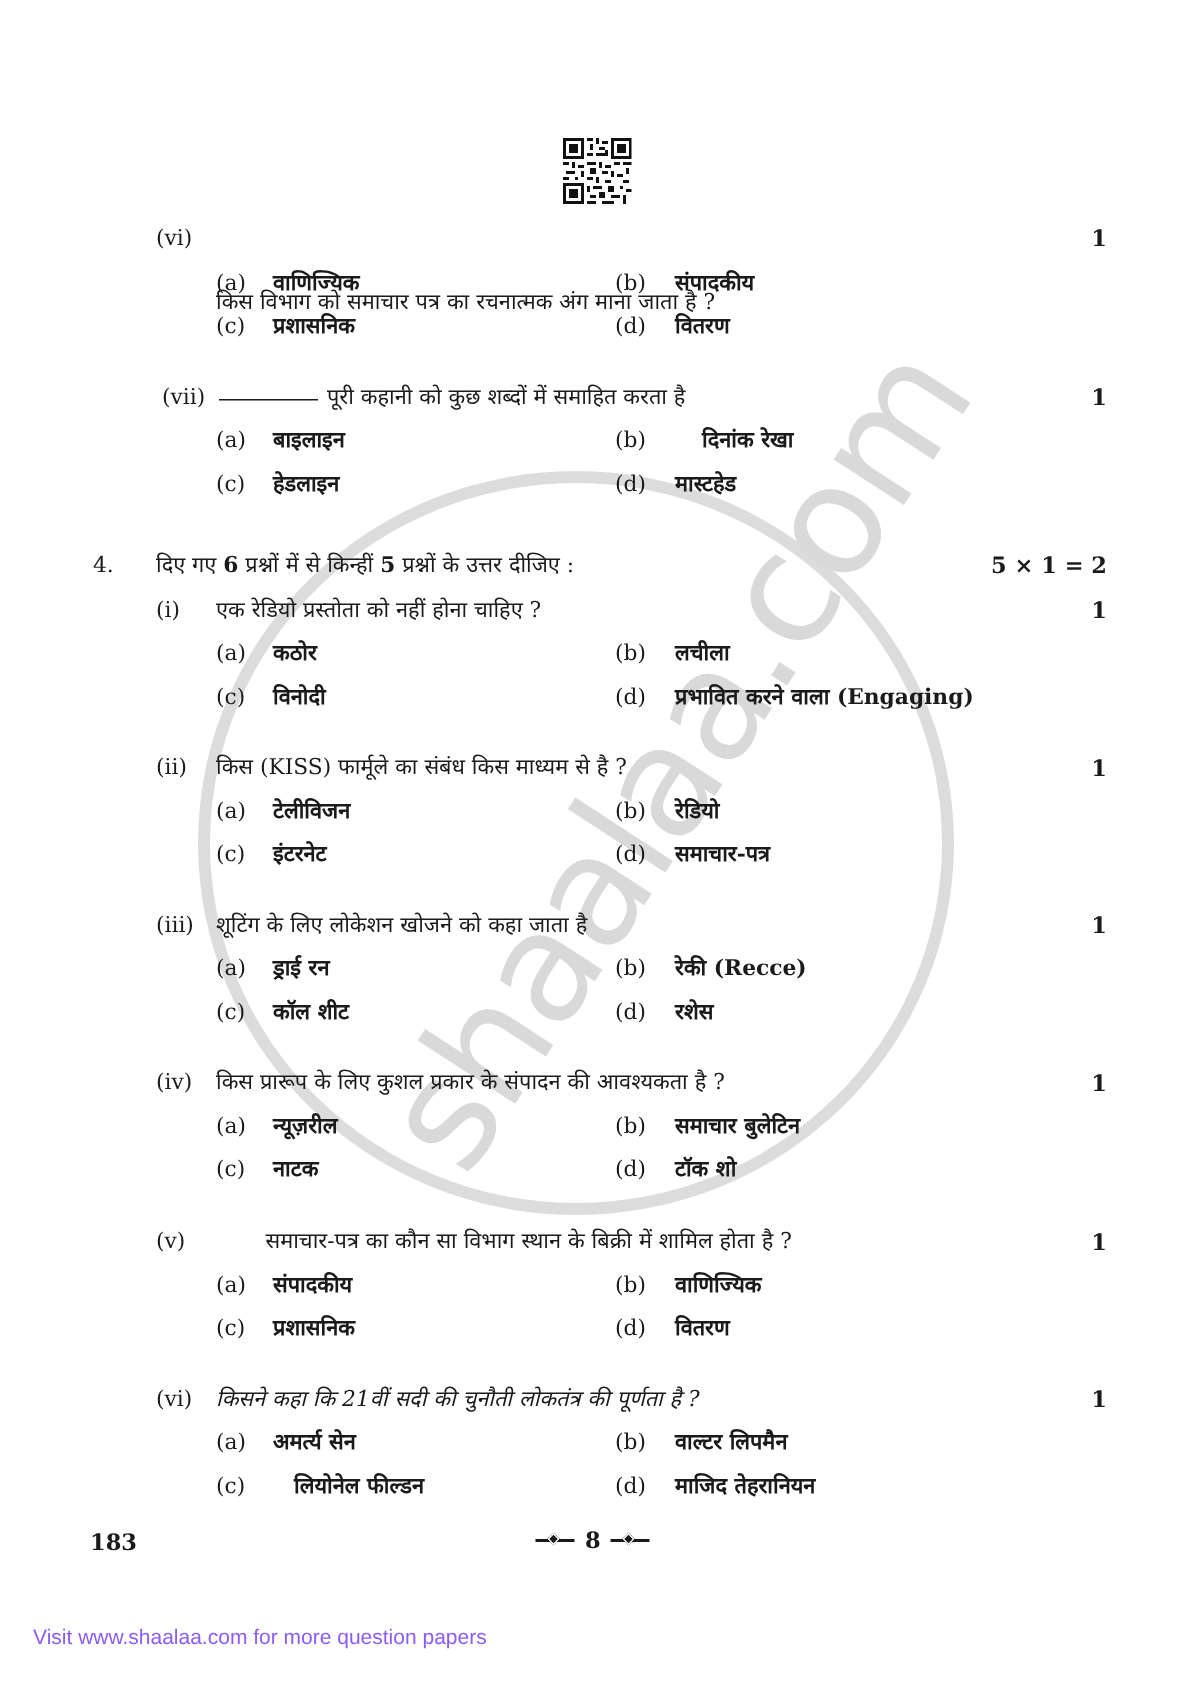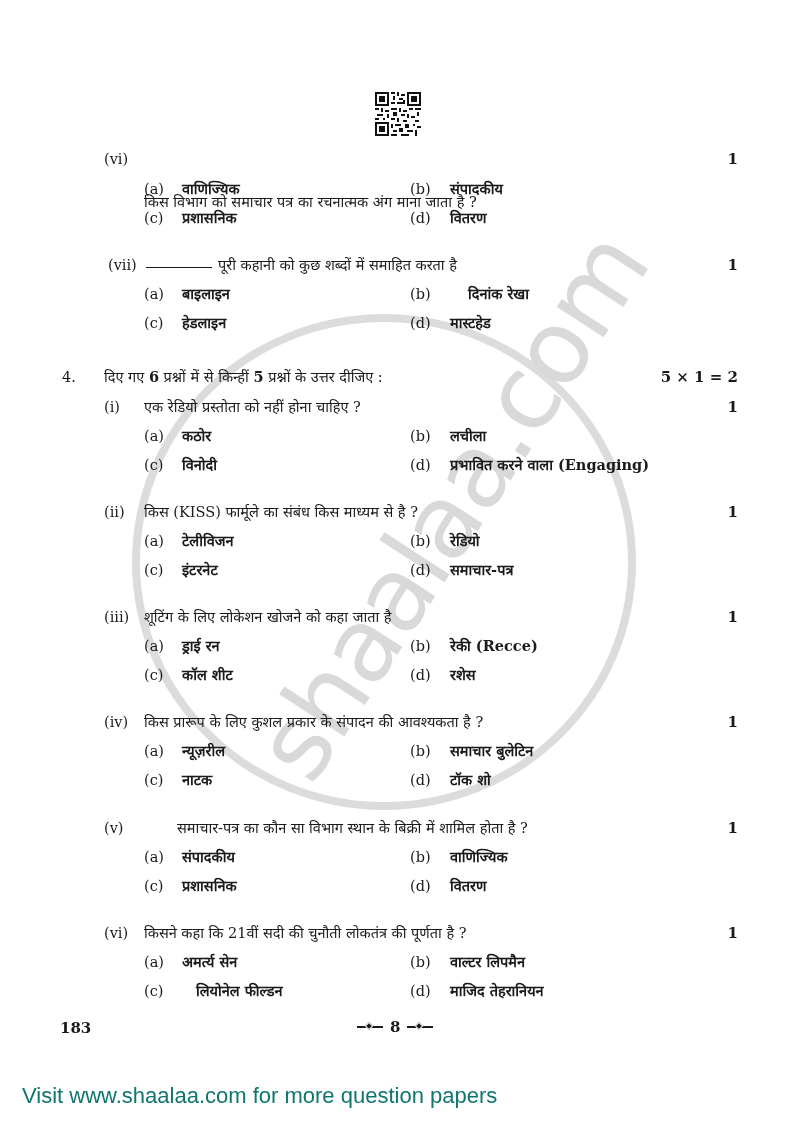--- a/index.html
+++ b/index.html
@@ -108,22 +108,22 @@
     .orn::after {
       content: "";
       position: absolute; left: 9px; top: 1px; width: 6px; height: 6px;
       background: #1a1a1a; transform: rotate(45deg);
       box-shadow: 0 0 0 1px #fff inset;
     }
     .visit {
       position: absolute;
       left: 22px; top: 1083px;
       font-family: "Liberation Sans", "DejaVu Sans", sans-serif;
-      font-size: 22px;
-      color: #0f766e;
+      font-size: 14px;
+      color: #8b5cf6;
     }
   </style>
 </head>
 <body>
 
 <div class="page">
 
   <div class="wm-circle"></div>
   <div class="wm-text">shaalaa.com</div>
 
@@ -328,21 +328,21 @@
         <div class="row" style="top:877px; left:144px;">
           <span class="opt-label" style="left:0">(c)</span>
           <span class="opt-text" style="left:38px">प्रशासनिक</span>
           <span class="opt-label" style="left:266px">(d)</span>
           <span class="opt-text" style="left:306px">वितरण</span>
         </div>
       </div>
       <div>
         <div class="row" style="top:924px; left:104px;">
           <span class="qnum" style="left:0;">(vi)</span>
-          <span style="position:absolute; left:40px;">किसने कहा कि 21वीं सदी की चुनौती लोकतंत्र की पूर्णता है ?</span>
+          <span style="position:absolute; left:40px;font-style:italic;">किसने कहा कि 21वीं सदी की चुनौती लोकतंत्र की पूर्णता है ?</span>
         </div>
         <span class="row marks" style="top:924px;">1</span>
         <div class="row" style="top:953px; left:144px;">
           <span class="opt-label" style="left:0">(a)</span>
           <span class="opt-text" style="left:38px">अमर्त्य सेन</span>
           <span class="opt-label" style="left:266px">(b)</span>
           <span class="opt-text" style="left:306px">वाल्टर लिपमैन</span>
         </div>
         <div class="row" style="top:982px; left:144px;">
           <span class="opt-label" style="left:0">(c)</span>

